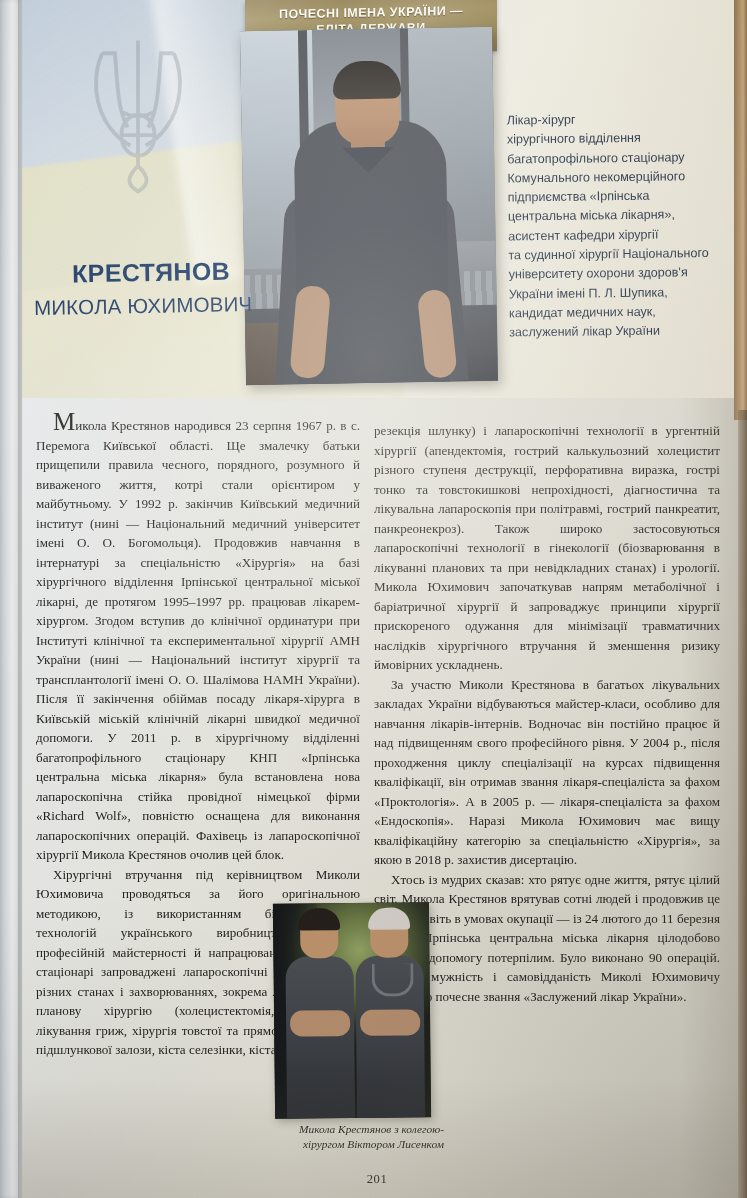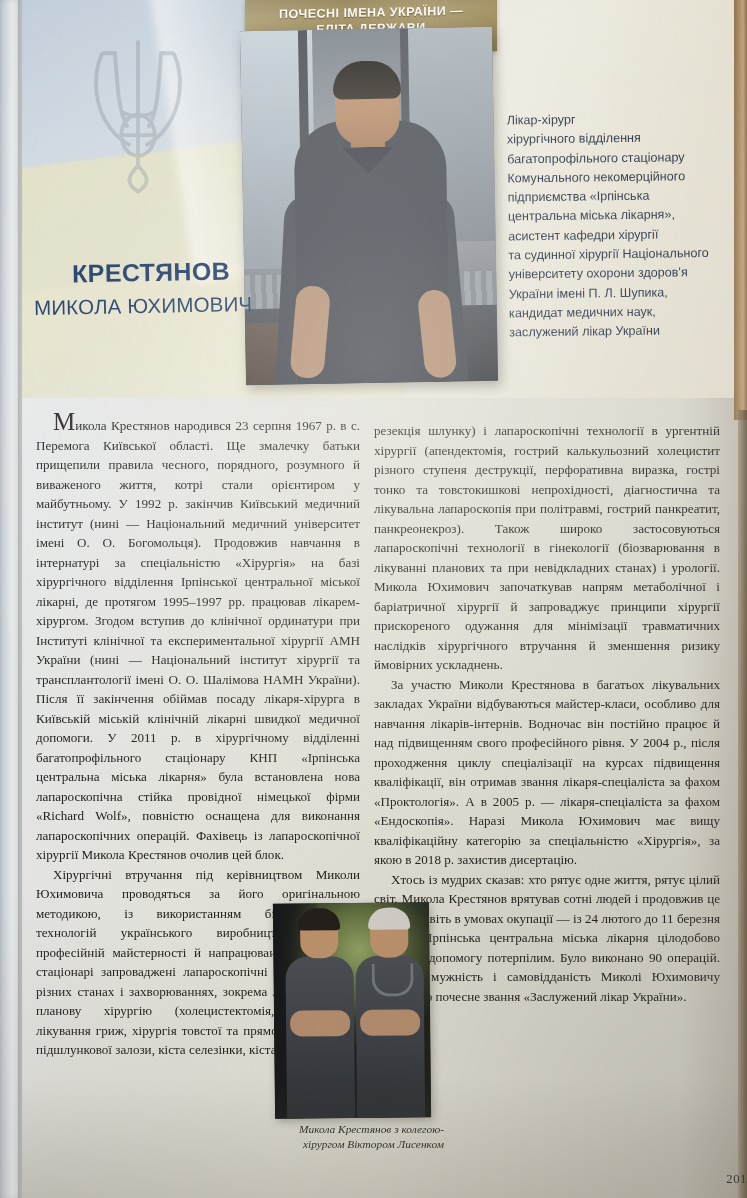--- a/index.html
+++ b/index.html
@@ -353,21 +353,21 @@
     font-style: italic;
     font-size: 11.4px;
     line-height: 15px;
     color: #2b2926;
     text-align: right;
   }
 
   .folio {
     position: absolute;
     left: 0; right: 0; top: 1172px;
-    text-align: right;
+    text-align: center;
     font-size: 12.6px;
     color: #3a3833;
     letter-spacing: .6px;
     padding-left: 7px;
   }
 
   
   .right-shade {
     position: absolute;
     right: 9px; top: 398px; width: 58px; height: 800px;

